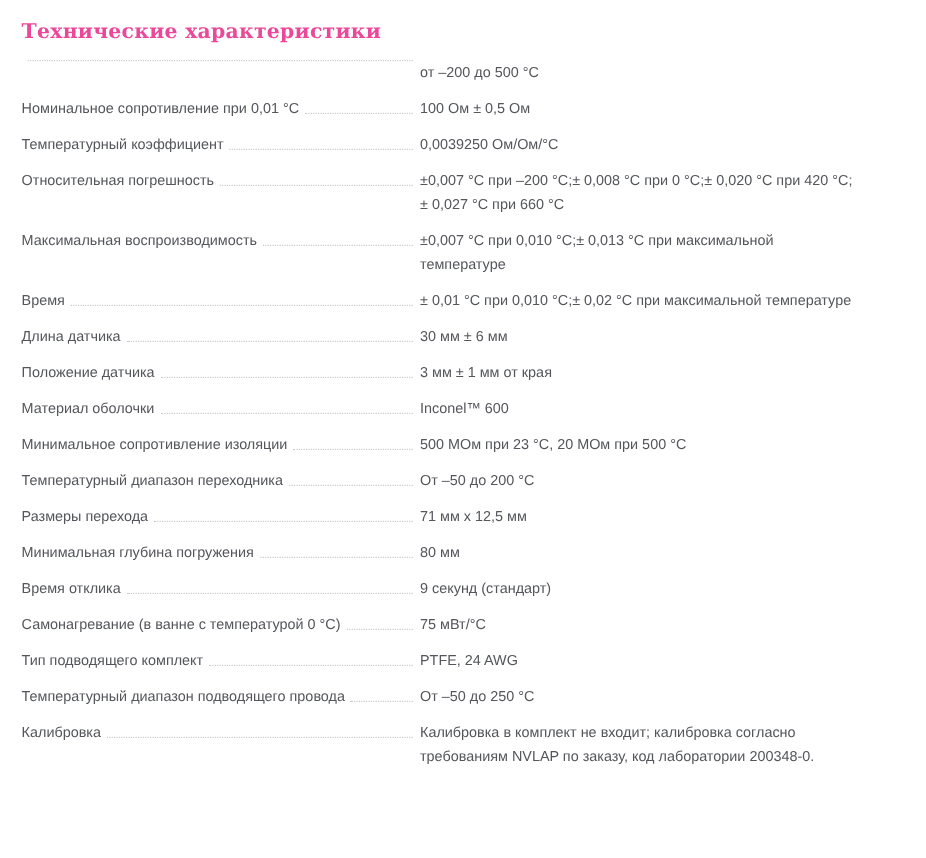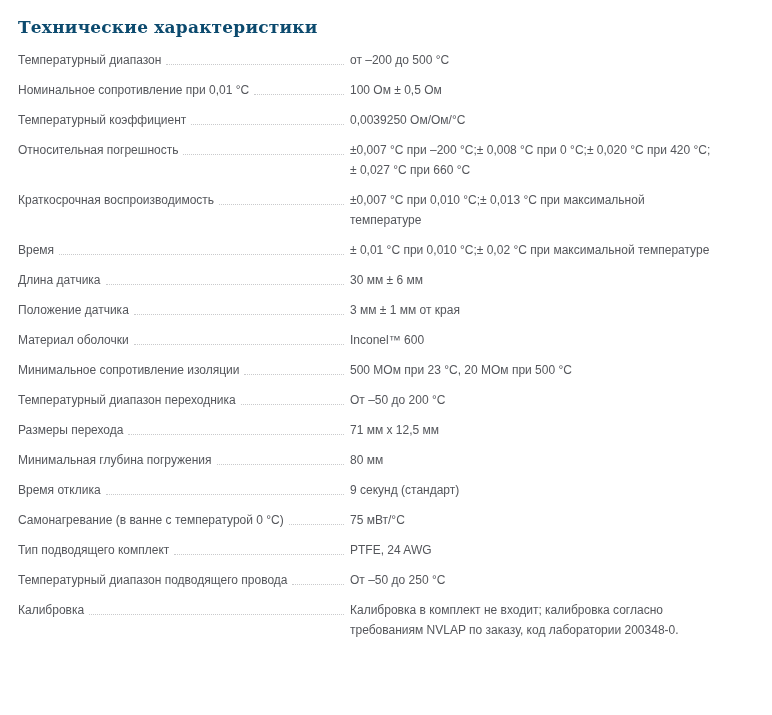--- a/index.html
+++ b/index.html
@@ -11,21 +11,21 @@
     font-size: 12px;
     color: #54565b;
     -webkit-font-smoothing: antialiased;
   }
   .page { padding: 17px 20px 0 18px; box-sizing: border-box; }
   .page-title {
     font-family: "DejaVu Serif", serif;
     font-weight: bold;
     font-size: 17px;
     line-height: 20px;
-    color: #0c4a6e;
+    color: #ec4899;
     margin: 0 0 13px 0;
     letter-spacing: 0.2px;
   }
   .spec-table { width: 100%; }
   .spec-row {
     display: flex;
     align-items: flex-start;
     margin-bottom: 10px;
   }
   .label-wrap {
@@ -52,21 +52,20 @@
   }
 </style>
 </head>
 <body>
 
 <div class="page">
   <h2 class="page-title">Технические характеристики</h2>
   <div class="spec-table" id="spec-table">
   <div class="spec-row">
     <div class="label-wrap">
-      <span class="spec-label">Температурный диапазон</span>
       <span class="leader"></span>
     </div>
     <div class="spec-value">от –200 до 500 °C</div>
   </div>
 
   <div class="spec-row">
     <div class="label-wrap">
       <span class="spec-label">Номинальное сопротивление при 0,01 °C</span>
       <span class="leader"></span>
     </div>
@@ -85,21 +84,21 @@
     <div class="label-wrap">
       <span class="spec-label">Относительная погрешность</span>
       <span class="leader"></span>
     </div>
     <div class="spec-value">±0,007 °C при –200 °C;± 0,008 °C при 0 °C;± 0,020 °C при 420 °C;
 ± 0,027 °C при 660 °C</div>
   </div>
 
   <div class="spec-row">
     <div class="label-wrap">
-      <span class="spec-label">Краткосрочная воспроизводимость</span>
+      <span class="spec-label">Максимальная воспроизводимость</span>
       <span class="leader"></span>
     </div>
     <div class="spec-value">±0,007 °C при 0,010 °C;± 0,013 °C при максимальной
 температуре</div>
   </div>
 
   <div class="spec-row">
     <div class="label-wrap">
       <span class="spec-label">Время</span>
       <span class="leader"></span>

